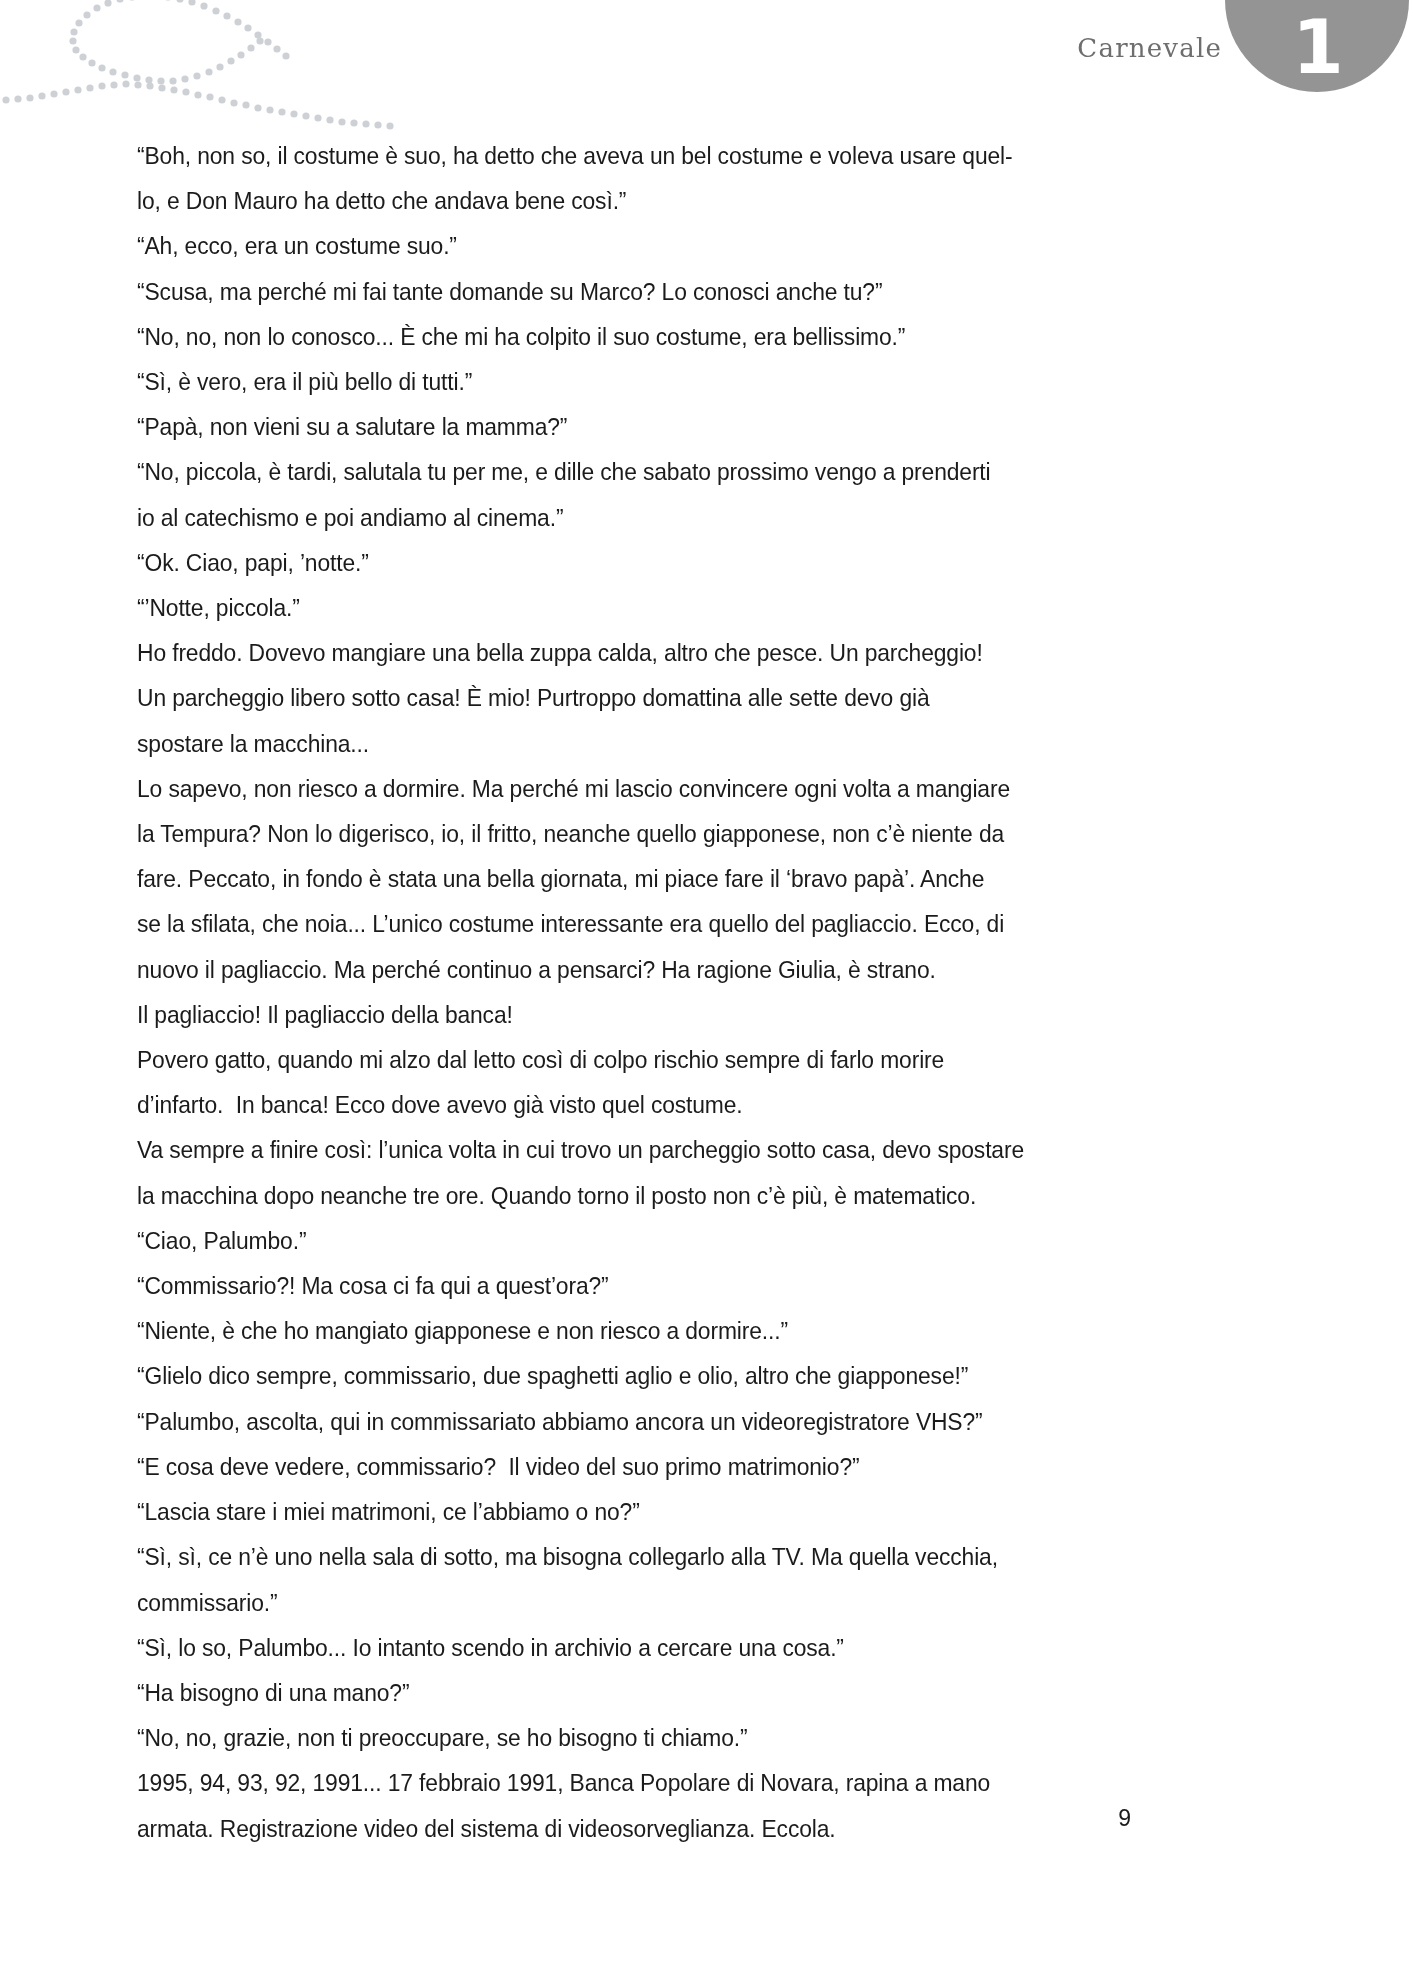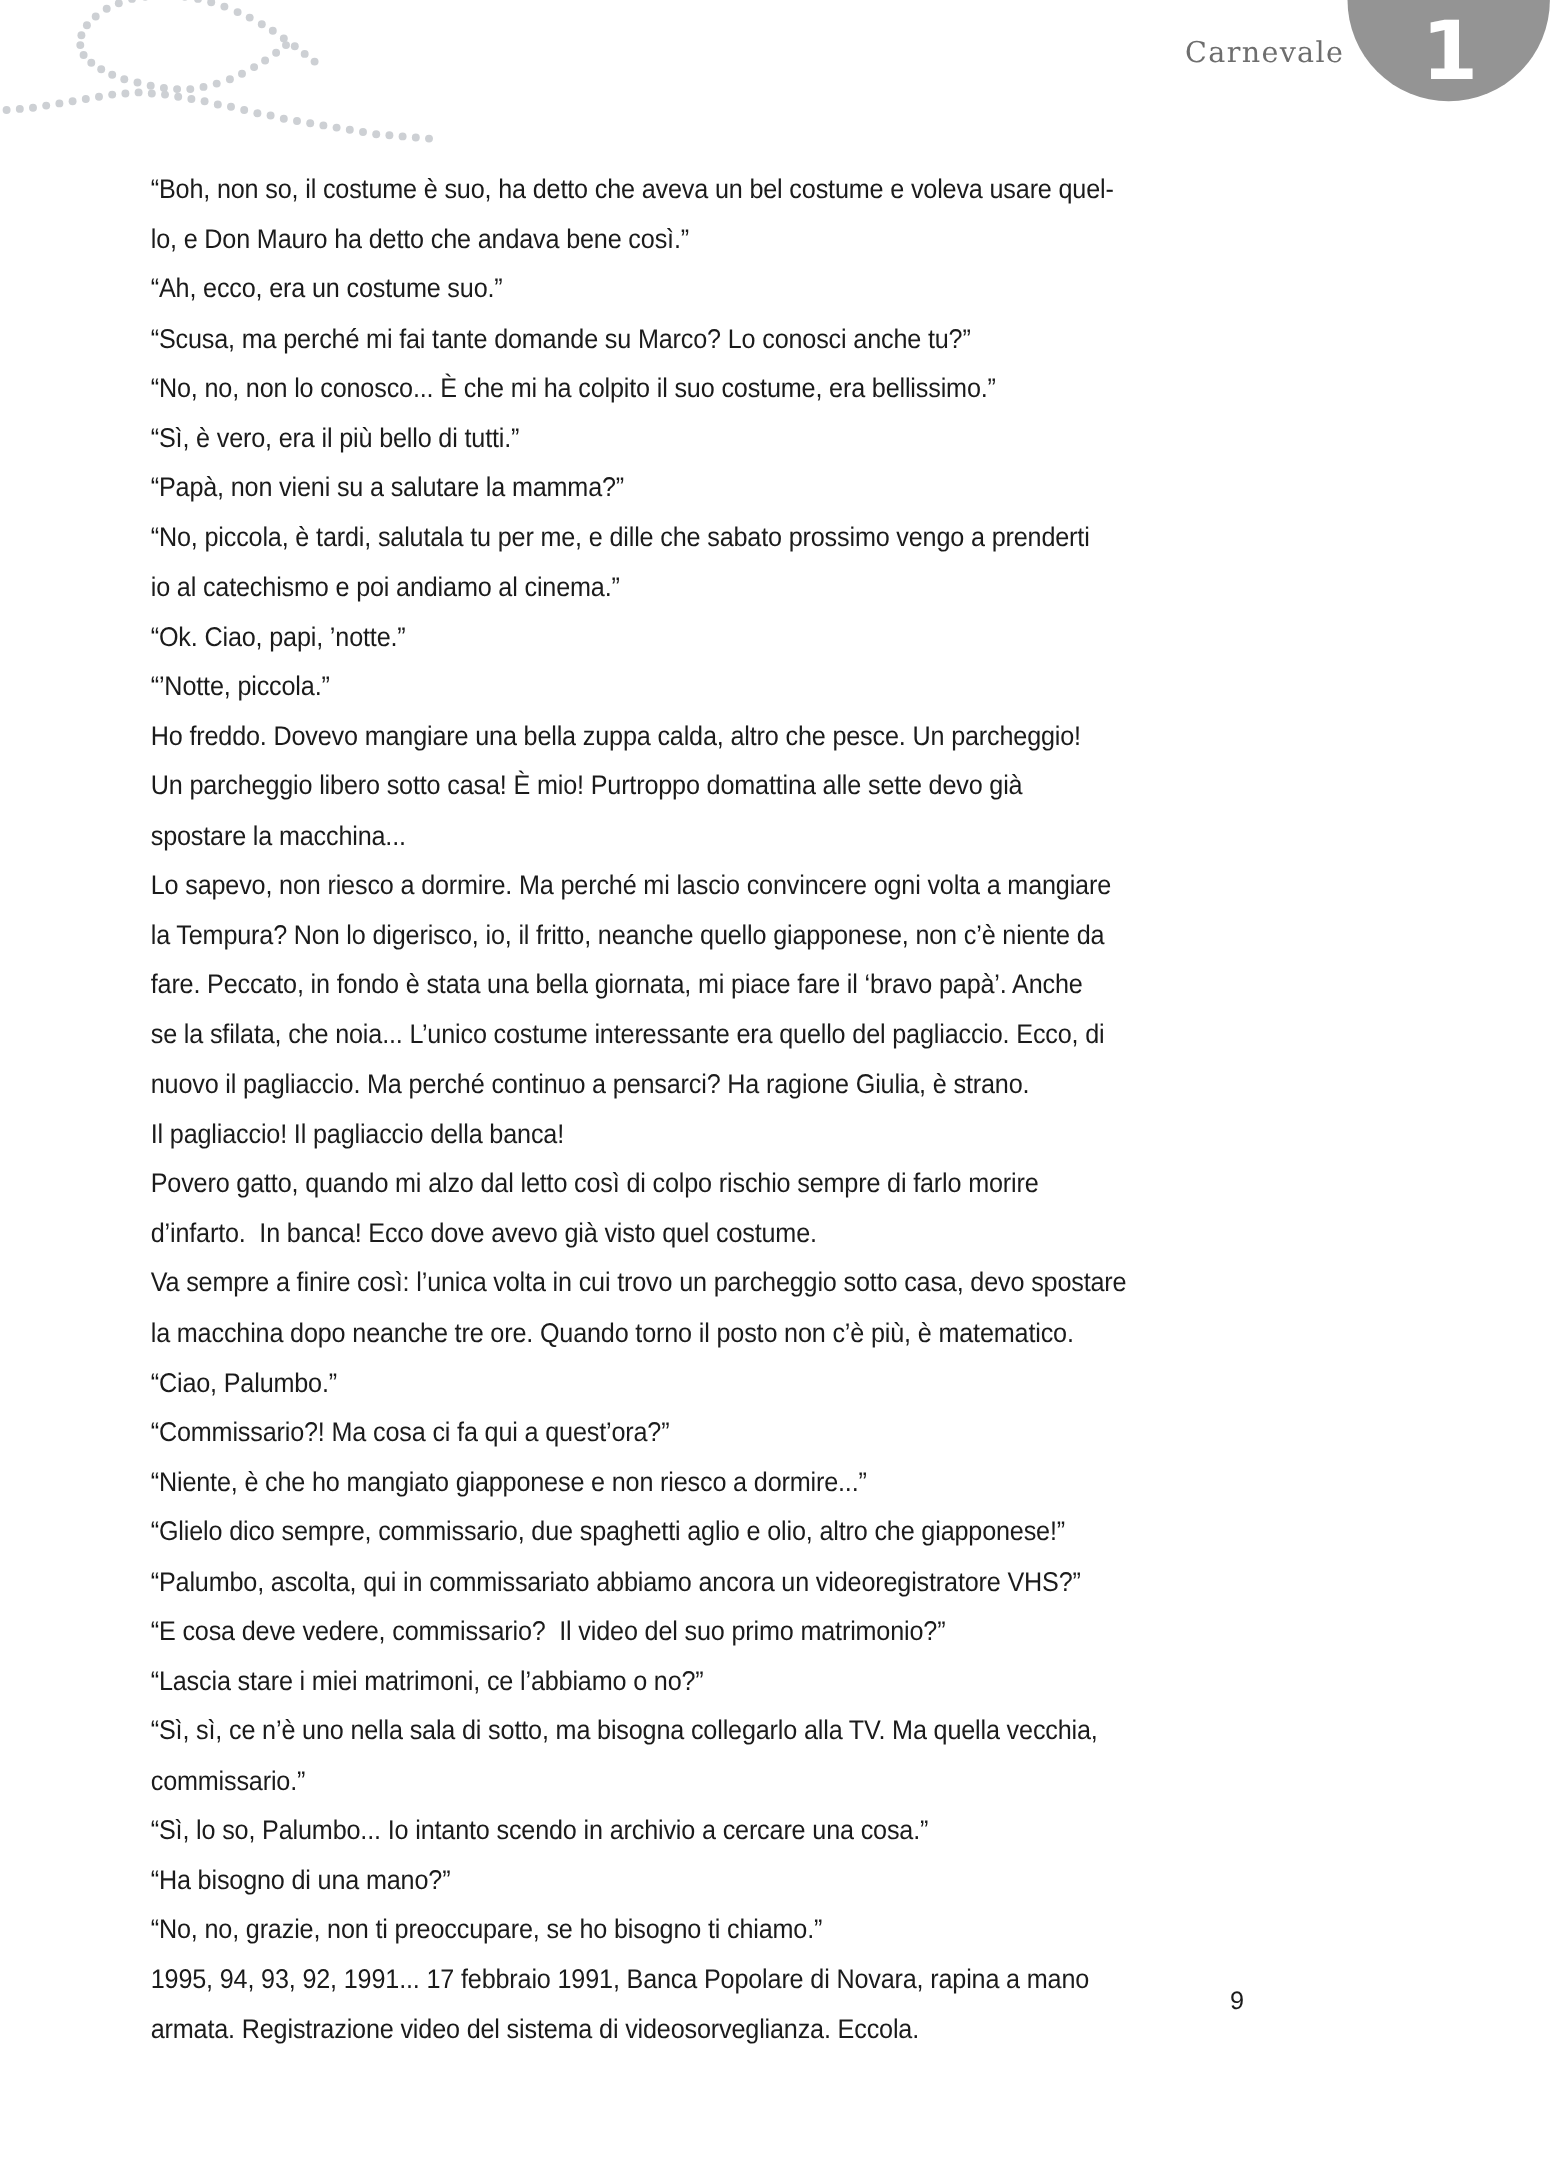--- a/index.html
+++ b/index.html
@@ -81,21 +81,21 @@
     position: absolute;
     top: 116px;
     left: 0;
     width: 1413px;
     height: 0;
   }
 
   
   .content {
     position: absolute;
-    top: 150px;
+    top: 133px;
     left: 137px;
     width: 905px;
   }
 
   .line {
     font-family: "Liberation Sans", sans-serif;
     font-size: 24.6px;
     line-height: 45.2px;
     color: #1b1b1b;
     letter-spacing: -0.15px;

